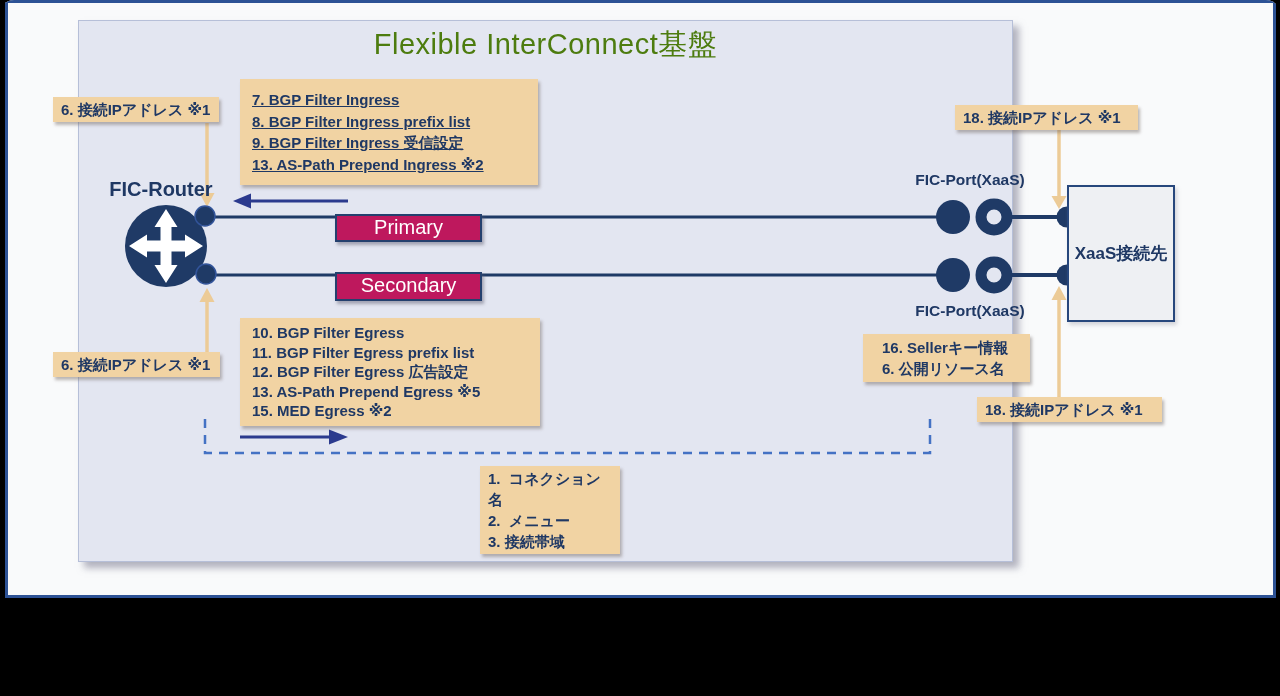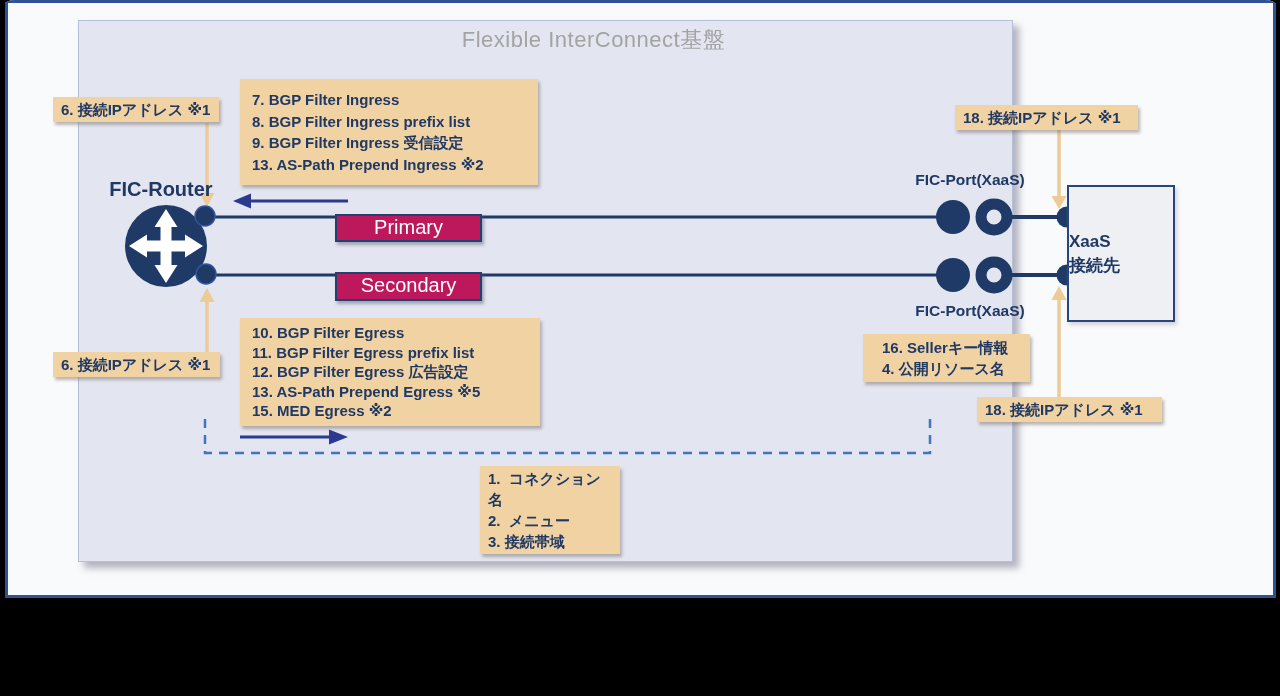--- a/index.html
+++ b/index.html
@@ -2,38 +2,38 @@
 <html><head>
 <meta charset="utf-8">
 <style>
   html,body{margin:0;padding:0;background:#000;}
   .page{position:relative;width:1280px;height:696px;background:#000;border-radius:14px;overflow:hidden;
         font-family:"Liberation Sans","DejaVu Sans",sans-serif;}
   .figure{position:absolute;left:5px;top:0;width:1265px;height:592px;background:#f9fafb;
           border:3px solid #2d5295;}
   .container{position:absolute;left:78px;top:20px;width:933px;height:540px;background:#e3e6f1;
              border:1px solid #b6bfd8;box-shadow:6px 6px 7px rgba(130,130,150,.6);}
-  .title{position:absolute;left:78px;top:25px;width:935px;text-align:center;font-size:22px;
-         color:#a3a3a3;letter-spacing:.5px;margin-left:48px;}
+  .title{position:absolute;left:78px;top:25px;width:935px;text-align:center;font-size:29px;
+         color:#4d7c0f;letter-spacing:.5px;}
   svg.layer{position:absolute;left:0;top:0;pointer-events:none;}
   .callout{position:absolute;background:#f1d3a3;color:#1f3864;font-weight:bold;font-size:15px;
            box-shadow:2px 3px 3px rgba(110,100,95,.45);box-sizing:border-box;}
   .callout .line{white-space:pre-wrap;}
   .c-single{padding:2px 8px;line-height:21px;}
-  .c-ingress{left:240px;top:79px;width:298px;padding:10px 12px;line-height:21.5px;}
+  .c-ingress{left:240px;top:79px;width:298px;padding:10px 12px;line-height:21.5px;text-decoration:underline;}
   .c-router{left:25px;top:292px;width:168px;padding:4px 10px;line-height:21px;}
   .c-egress{left:240px;top:318px;width:300px;padding:5px 12px;line-height:19.5px;}
   .c-conn{left:480px;top:466px;width:140px;padding:2px 8px;line-height:21px;}
   .c-seller{left:863px;top:334px;width:167px;padding:3px 19px;line-height:21px;}
   .node-label{position:absolute;color:#1f3864;font-weight:bold;font-size:20px;text-align:center;}
   .path-label{position:absolute;width:147px;background:#be185d;border:2px solid #24406e;color:#fff;
               font-size:20px;text-align:center;box-sizing:border-box;
               box-shadow:2px 3px 3px rgba(100,100,120,.5);}
   .xaas{position:absolute;left:1067px;top:185px;width:108px;height:137px;background:#eef0f3;
-        border:2px solid #27477c;display:flex;flex-direction:column;align-items:flex-start;
+        border:2px solid #27477c;display:flex;flex-direction:row;align-items:center;
         justify-content:center;color:#1f3864;font-weight:bold;font-size:17px;line-height:24px;
         box-sizing:border-box;box-shadow:2px 3px 4px rgba(140,140,155,.35);}
 </style>
 </head>
 <body>
 
 <div class="page">
   <div class="figure"></div>
   <div class="container"></div>
   <div class="title">Flexible InterConnect基盤</div>
@@ -120,18 +120,18 @@
   </div>
 
   <div class="callout c-conn">
     <div class="line">1.  コネクション名</div>
     <div class="line">2.  メニュー</div>
     <div class="line">3. 接続帯域</div>
   </div>
 
   <div class="callout c-seller">
     <div class="line">16. Sellerキー情報</div>
-    <div class="line">4. 公開リソース名</div>
+    <div class="line">6. 公開リソース名</div>
   </div>
 
   <div class="callout c-single" style="left:955px;top:105px;width:183px;">18. 接続IPアドレス ※1</div>
   <div class="callout c-single" style="left:977px;top:397px;width:185px;">18. 接続IPアドレス ※1</div>
 </div>
 
 </body></html>

